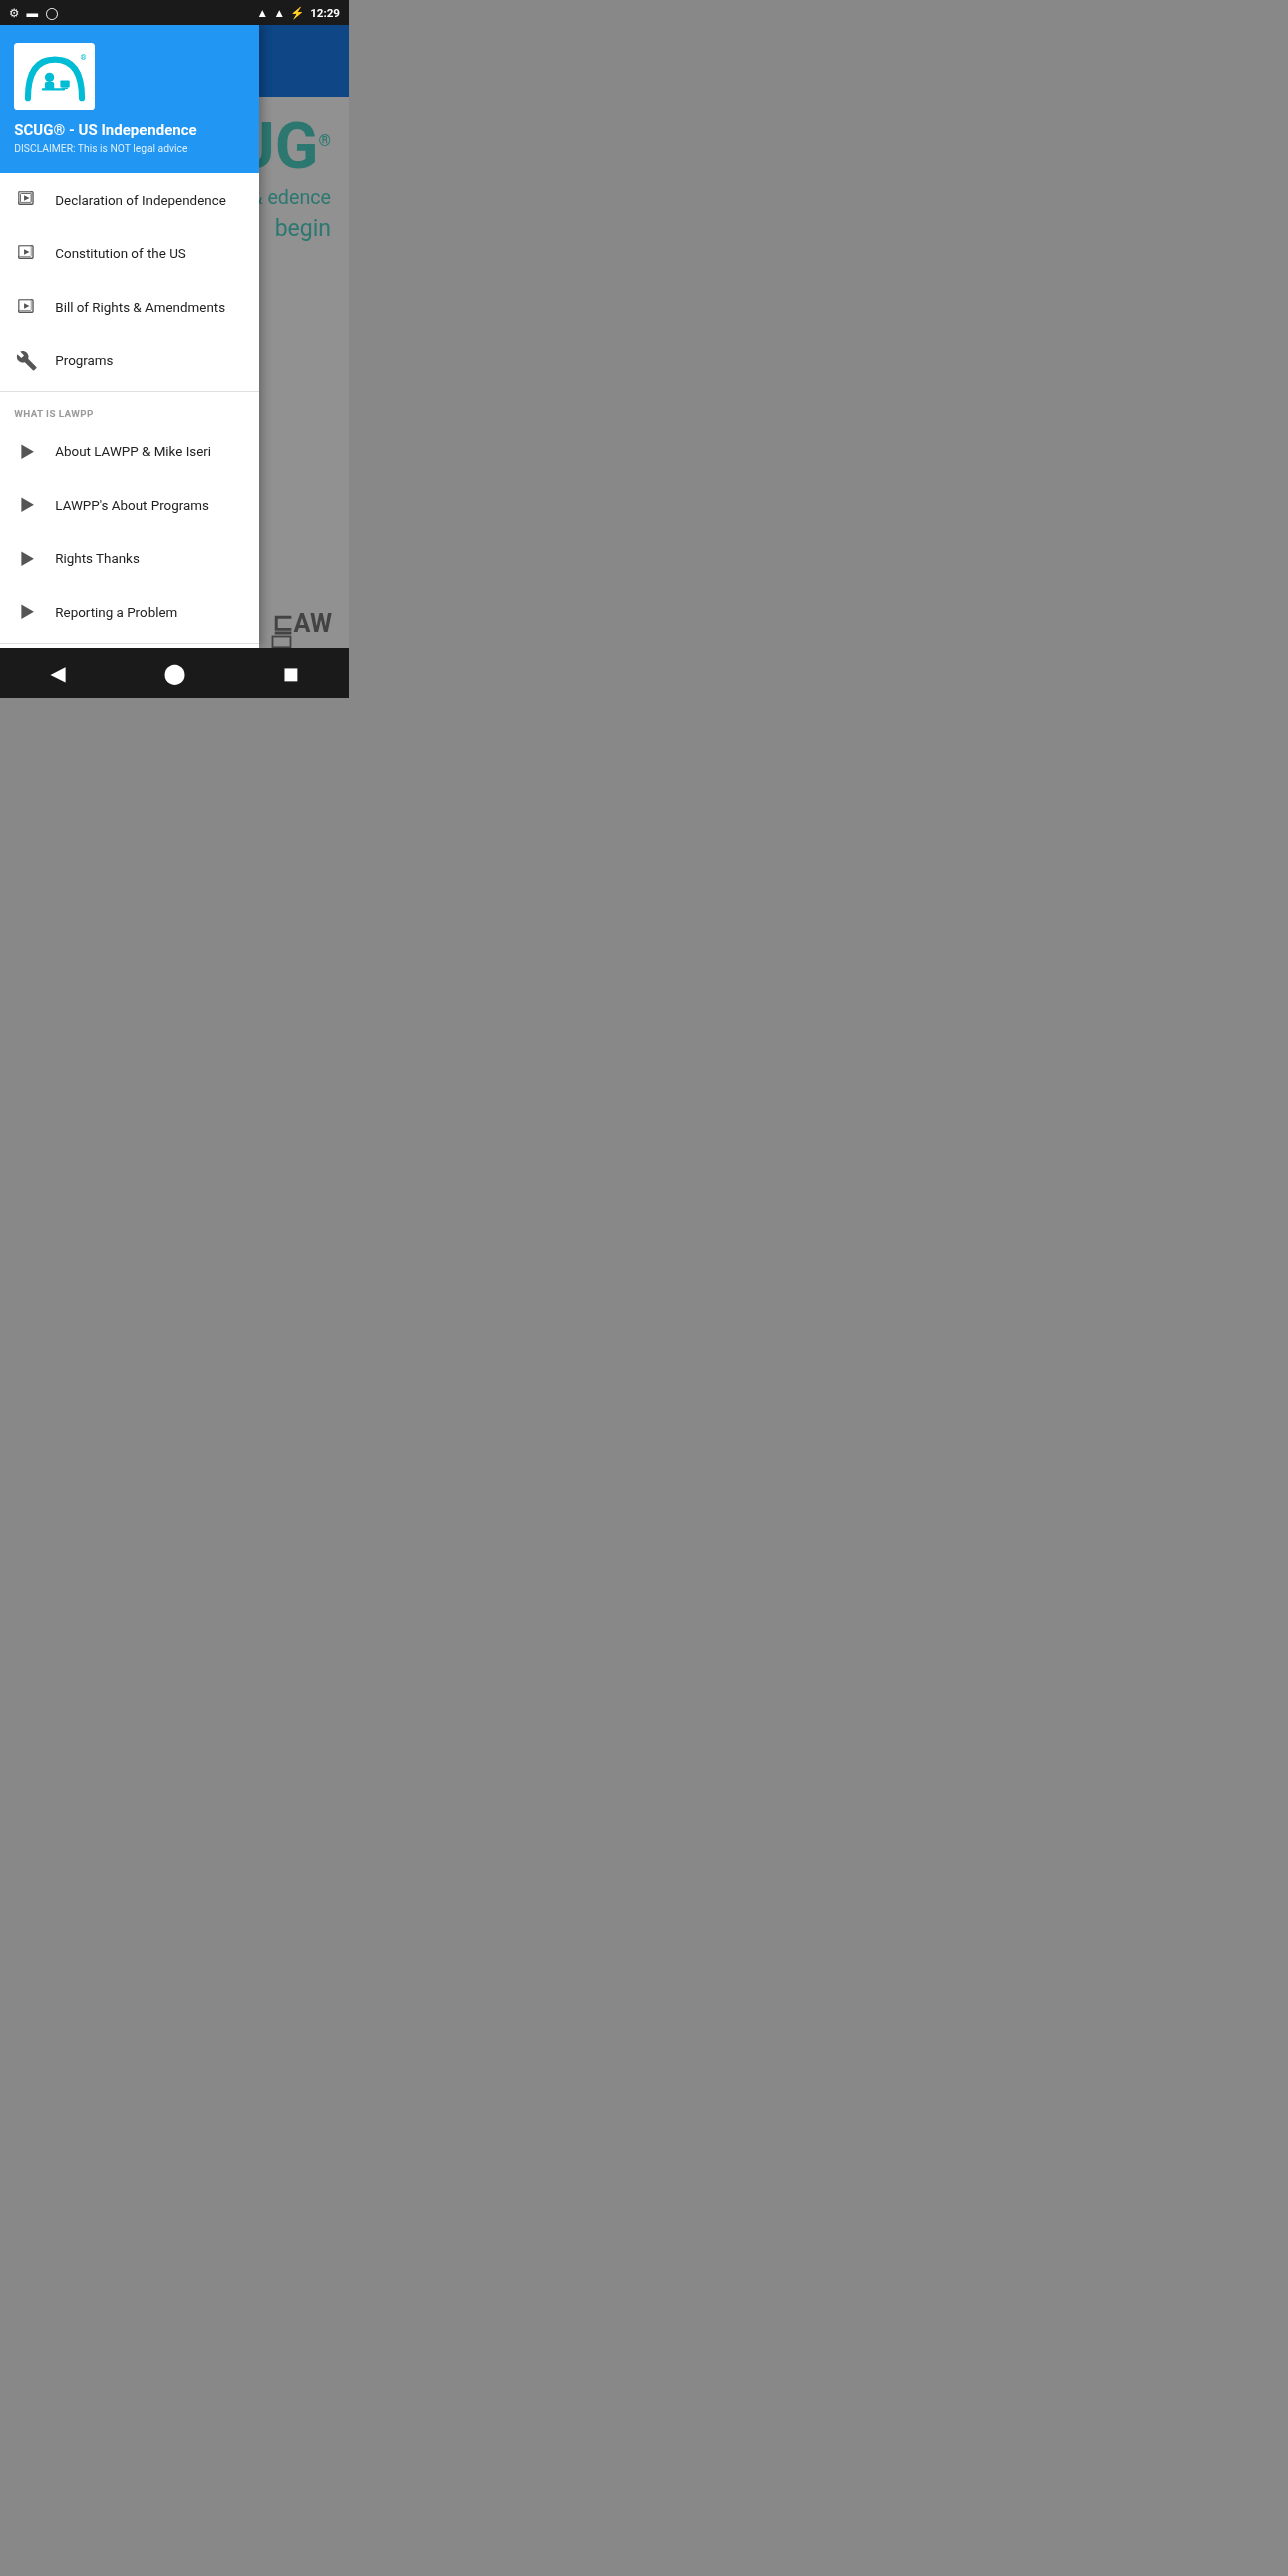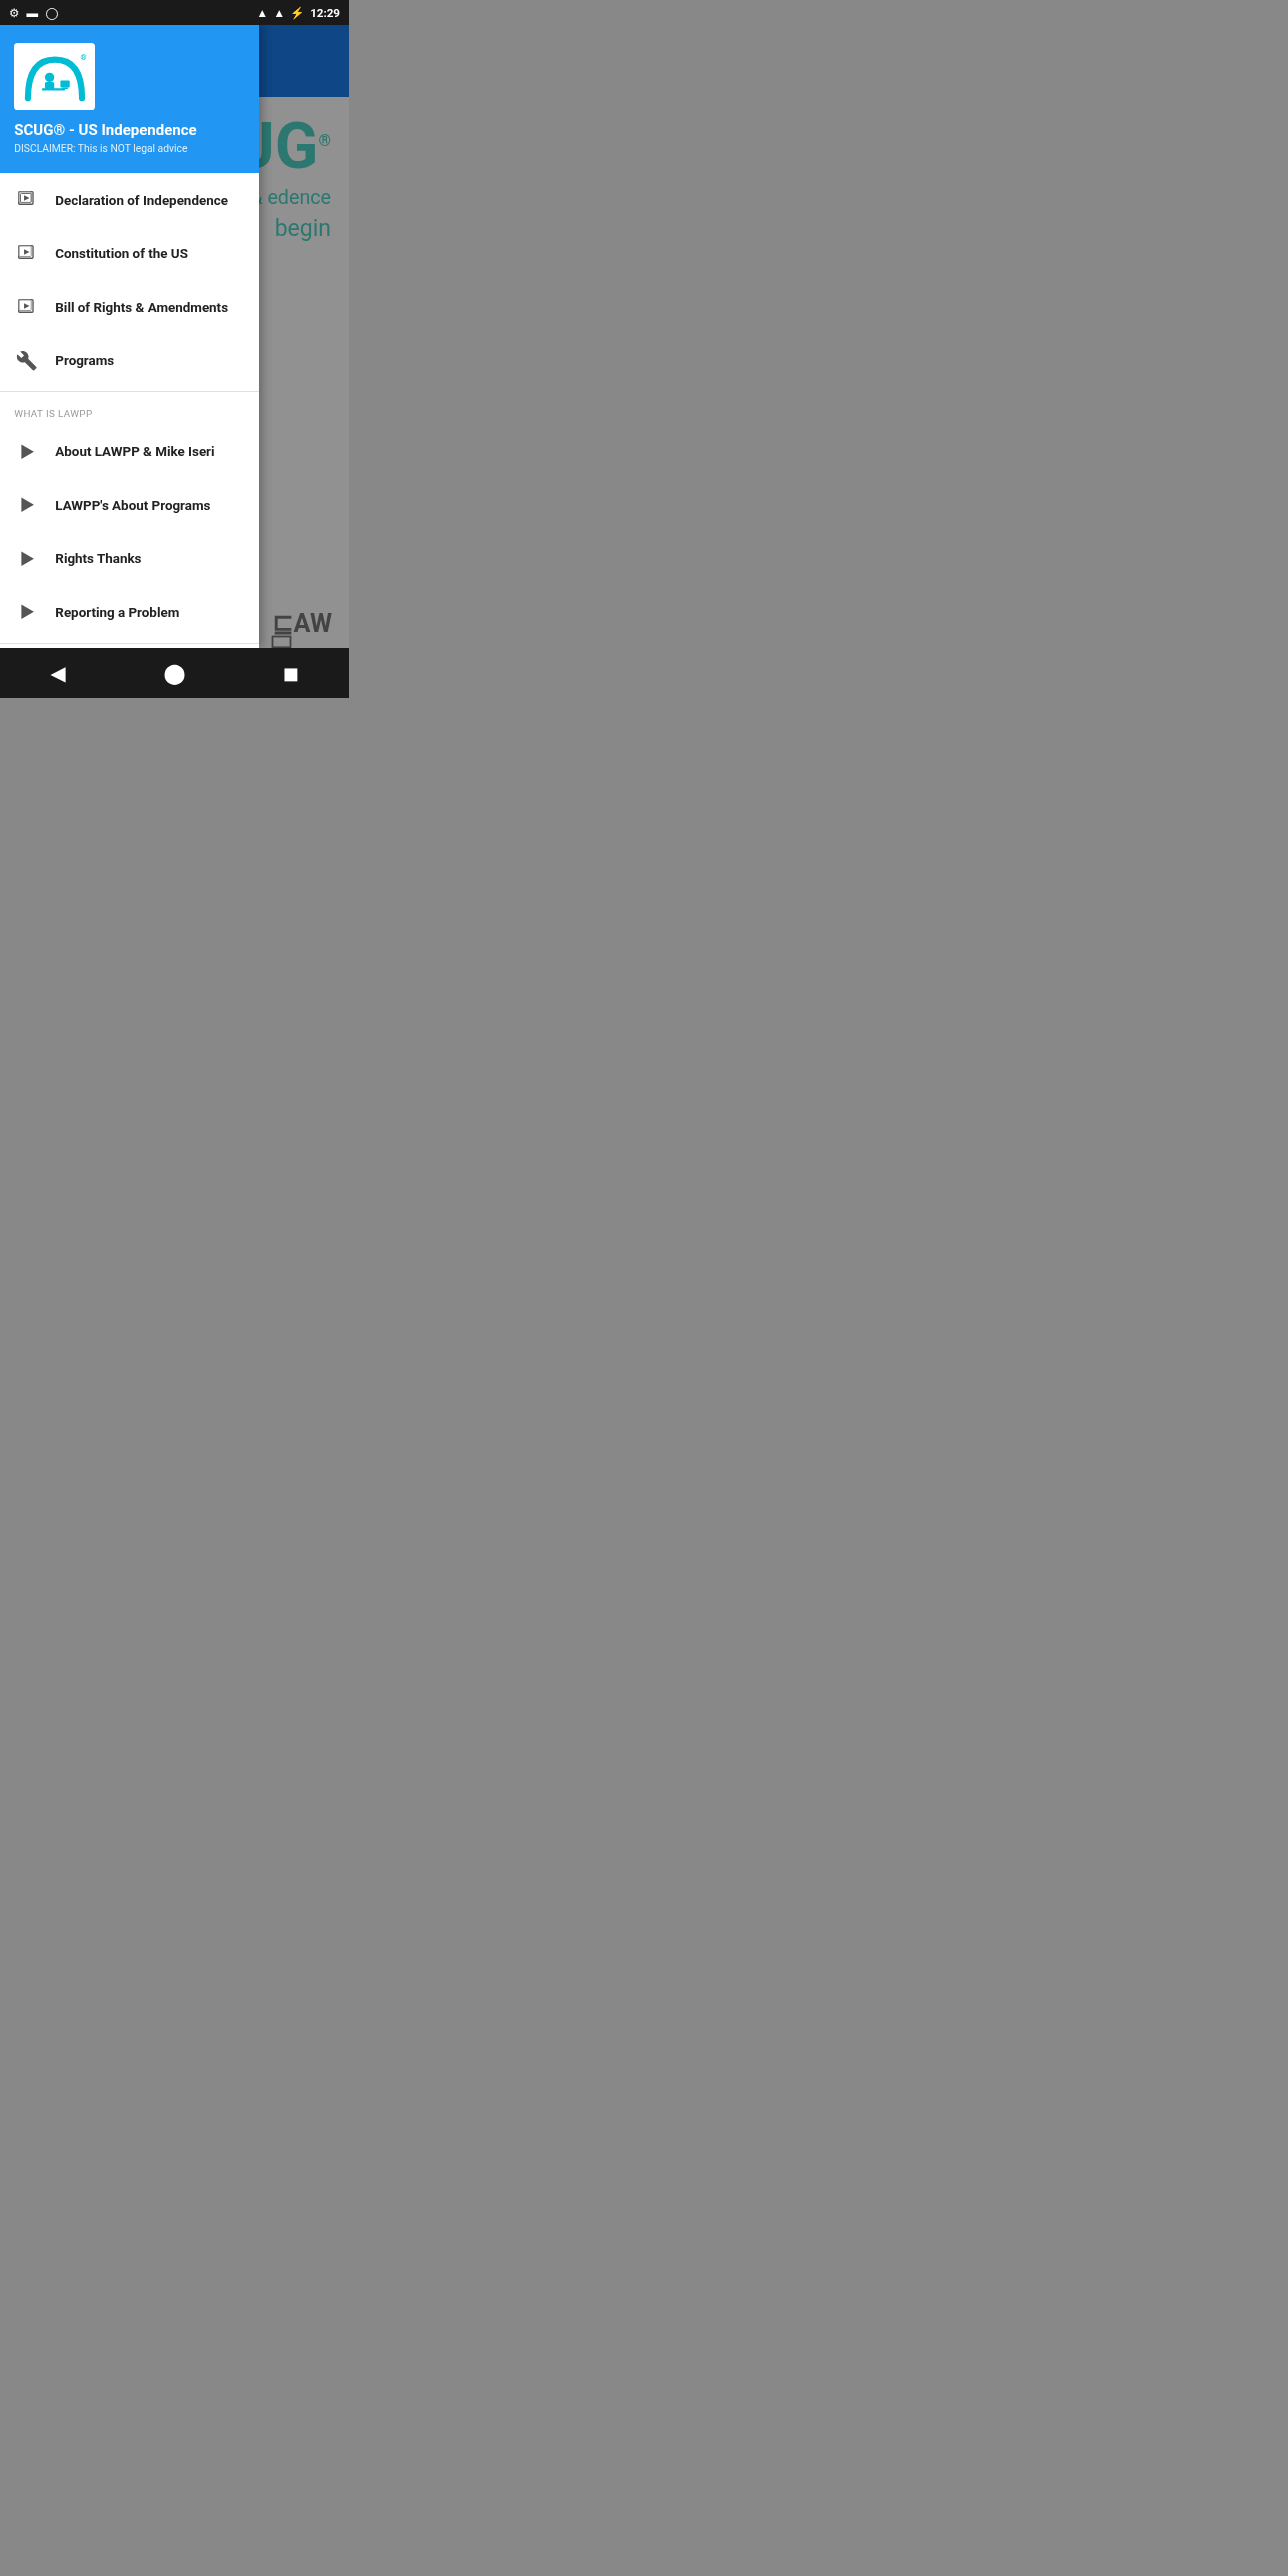--- a/index.html
+++ b/index.html
@@ -156,34 +156,34 @@
       color: #555;
     }
 
     .menu-icon svg {
       width: 21.5px;
       height: 21.5px;
     }
 
     .menu-label {
       font-size: 13.4px;
-      font-weight: bold;
+      font-weight: normal;
       color: #222;
     }
 
     .section-divider {
       height: 0.9px;
       background: #e0e0e0;
       margin: 3.6px 0;
     }
 
     .section-header {
       padding: 12.5px 14.3px 5.4px 14.3px;
       font-size: 9.8px;
-      font-weight: normal;
+      font-weight: bold;
       color: #999;
       letter-spacing: 0.4px;
       text-transform: uppercase;
     }
 
     
     .nav-bar {
       position: absolute;
       bottom: 0;
       left: 0;

